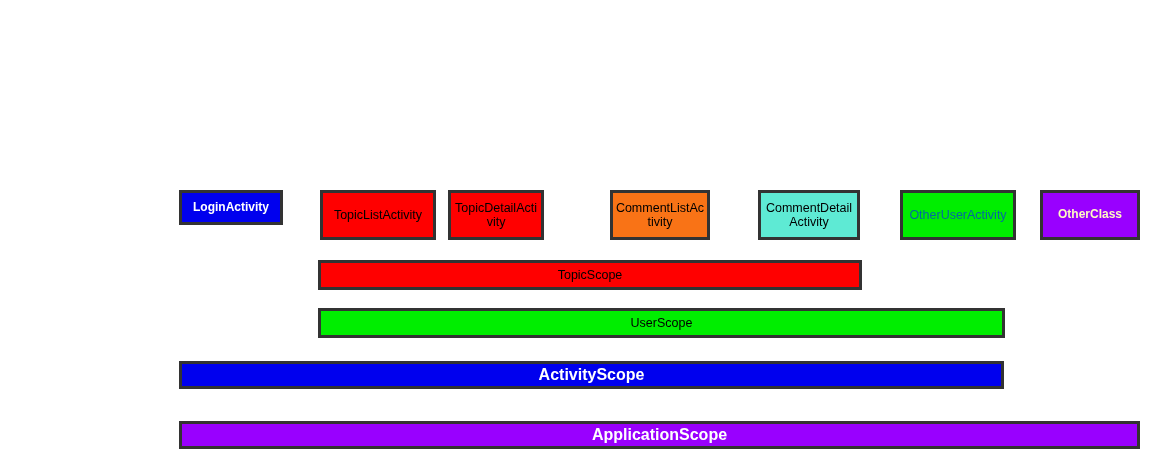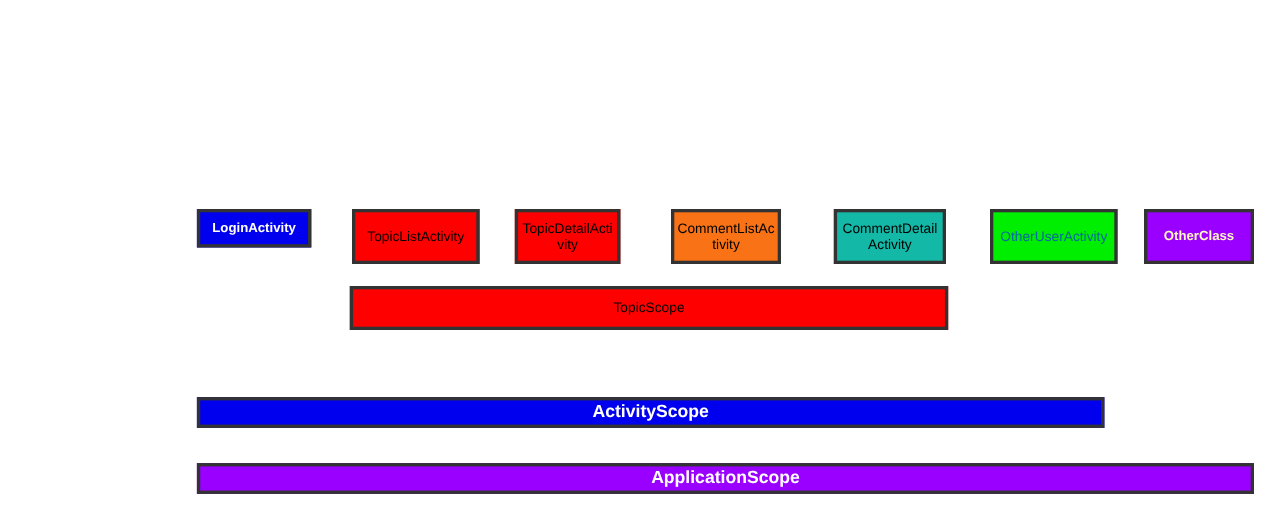--- a/index.html
+++ b/index.html
@@ -68,44 +68,47 @@
 <div id="canvas" style="background: rgb(255, 255, 255);">
 
   <div class="node klass onblue" style="left: 179px; top: 190px; width: 104px; height: 35px; background: rgb(0, 0, 238); color: rgb(255, 255, 255); border-color: rgb(51, 51, 51);">
     <span class="label">LoginActivity</span>
   </div>
 
   <div class="node klass" style="left: 320px; top: 190px; width: 116px; height: 50px; background: rgb(255, 0, 0); color: rgb(0, 0, 0); border-color: rgb(51, 51, 51);">
     <span class="label">TopicListActivity</span>
   </div>
 
-  <div class="node klass" style="left: 468px; top: 190px; width: 96px; height: 50px; background: rgb(255, 0, 0); color: rgb(0, 0, 0); border-color: rgb(51, 51, 51);">
+  <div class="node klass" style="left: 448px; top: 190px; width: 96px; height: 50px; background: rgb(255, 0, 0); color: rgb(0, 0, 0); border-color: rgb(51, 51, 51);">
     <span class="label">TopicDetailActivity</span>
   </div>
 
   <div class="node klass" style="left: 610px; top: 190px; width: 100px; height: 50px; background: #f97316; color: rgb(0, 0, 0); border-color: rgb(51, 51, 51);">
     <span class="label">CommentListActivity</span>
   </div>
 
-  <div class="node klass" style="left: 758px; top: 190px; width: 102px; height: 50px; background: #14b8a6; color: rgb(0, 0, 0); border-color: rgb(51, 51, 51);">
+  <div class="node klass" style="left: 758px; top: 190px; width: 102px; height: 50px; background: #5eead4; color: rgb(0, 0, 0); border-color: rgb(51, 51, 51);">
     <span class="label">CommentDetailActivity</span>
   </div>
 
   <div class="node klass" style="left: 900px; top: 190px; width: 116px; height: 50px; background: rgb(0, 238, 0); color: #0369a1; border-color: rgb(51, 51, 51);">
     <span class="label">OtherUserActivity</span>
   </div>
 
   <div class="node klass onblue" style="left: 1040px; top: 190px; width: 100px; height: 50px; background: rgb(153, 0, 255); color: #fef9c3; border-color: rgb(51, 51, 51);">
     <span class="label">OtherClass</span>
   </div>
 
-  <div class="node scope" style="left: 318px; top: 260px; width: 544px; height: 40px; background: rgb(255, 0, 0); color: rgb(0, 0, 0); border-color: rgb(51, 51, 51);">
+  <div class="node scope" style="left: 318px; top: 260px; width: 544px; height: 30px; background: rgb(255, 0, 0); color: rgb(0, 0, 0); border-color: rgb(51, 51, 51);">
     <span class="label">TopicScope</span>
   </div>
 
+  <div class="node scope" style="left: 318px; top: 308px; width: 687px; height: 30px; background: rgb(0, 238, 0); color: rgb(0, 0, 0); border-color: rgb(51, 51, 51);">
+    <span class="label">UserScope</span>
+  </div>
 
   <div class="node scope onblue" style="left: 179px; top: 361px; width: 825px; height: 28px; background: rgb(0, 0, 238); color: rgb(255, 255, 255); border-color: rgb(51, 51, 51);">
     <span class="label">ActivityScope</span>
   </div>
 
   <div class="node scope onblue" style="left: 179px; top: 421px; width: 961px; height: 28px; background: rgb(153, 0, 255); color: rgb(255, 255, 255); border-color: rgb(51, 51, 51);">
     <span class="label">ApplicationScope</span>
   </div>
 
 </div>

